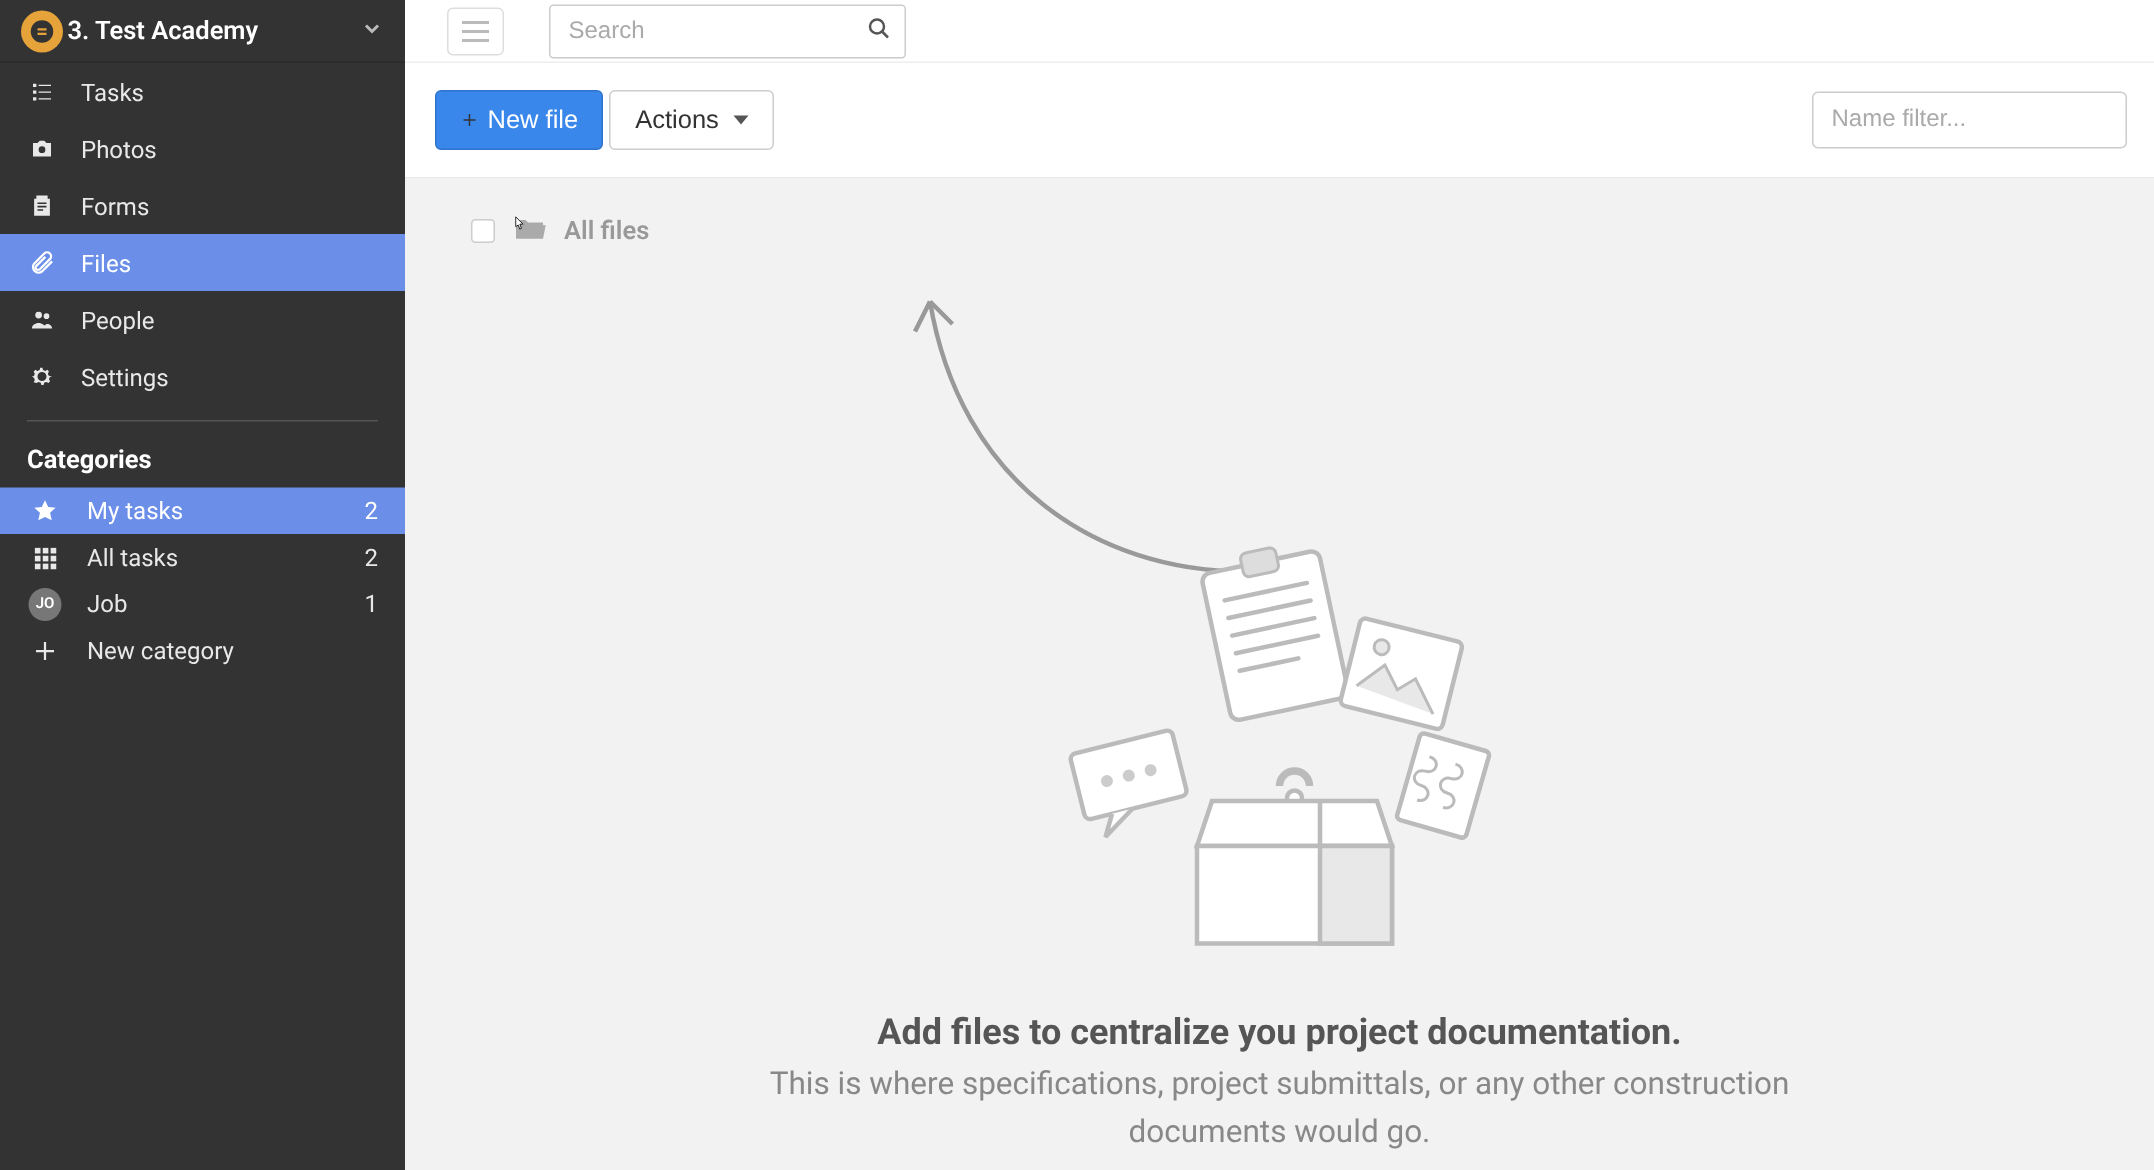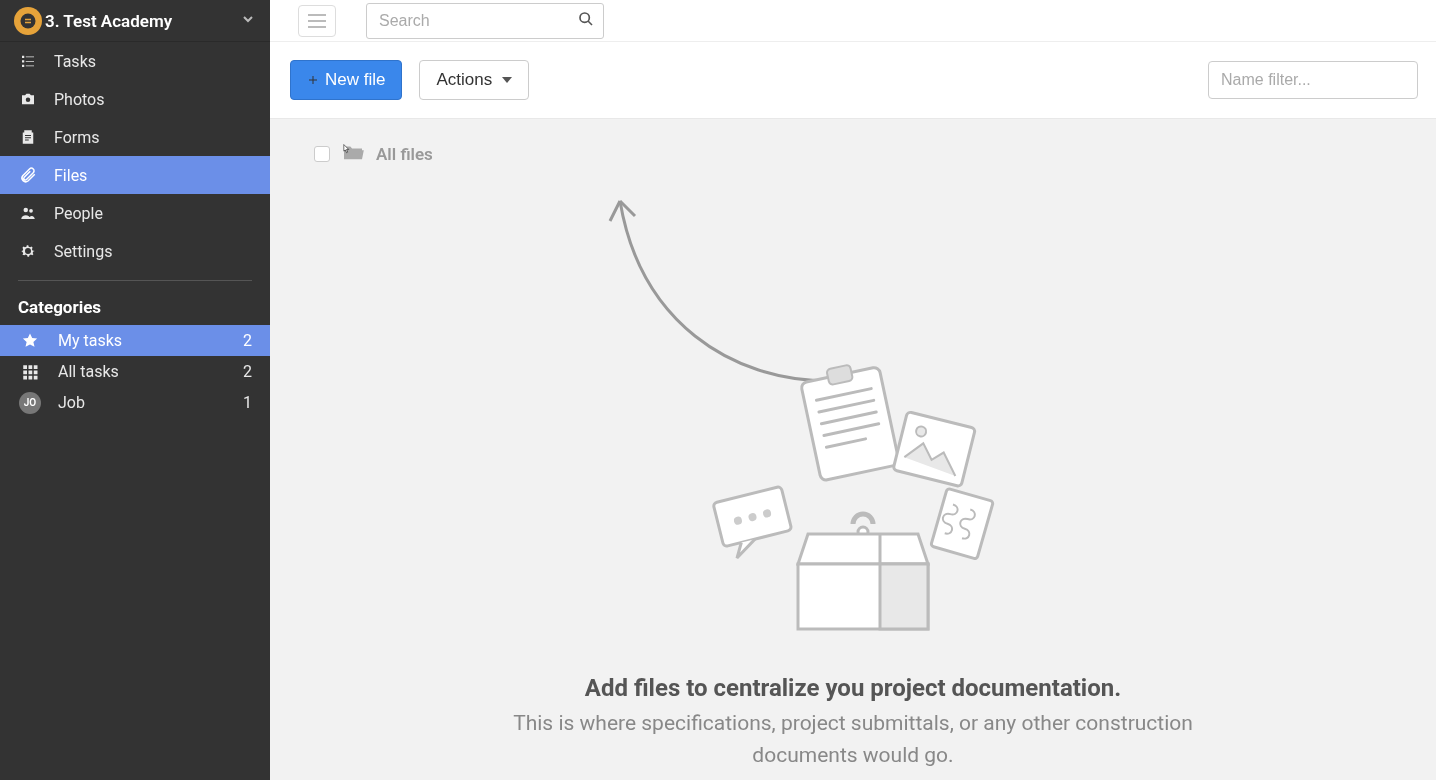--- a/index.html
+++ b/index.html
@@ -125,21 +125,21 @@
   .search-input::placeholder { color:#aaa; font-style: normal; }
   .search-icon {
     position:absolute; right:10px; top:50%; transform:translateY(-50%);
     color:#777;
   }
 
   .toolbar {
     display:flex;
     align-items:center;
     padding: 18px 18px 18px 20px;
-    gap: 17px;
+    gap: 4px;
     border-bottom: 1px solid #e8e8e8;
     background:#fff;
   }
   .btn {
     height: 40px;
     padding: 0 16px;
     border: 1px solid #ccc;
     background:#fff;
     border-radius: 4px;
     font-size: 17px;
@@ -325,20 +325,28 @@
   </div>
 
   <div class="cat-item">
     <span class="cat-icon">
       <span class="avatar-tiny">JO</span>
     </span>
     <span>Job</span>
     <span class="cat-count">1</span>
   </div>
 
+  <div class="cat-item">
+    <span class="cat-icon">
+      <svg viewBox="0 0 24 24">
+          <path d="M11 4h2v16h-2zM4 11h16v2H4z"></path>
+        </svg>
+    </span>
+    <span>New category</span>
+  </div>
 </div>
 
 <div class="main">
 
   <div class="topbar">
     <div class="hamburger">
       <svg width="18" height="14" viewBox="0 0 18 14">
           <path d="M0 1h18M0 7h18M0 13h18" stroke="#bbb" stroke-width="2"></path>
         </svg>
     </div>

